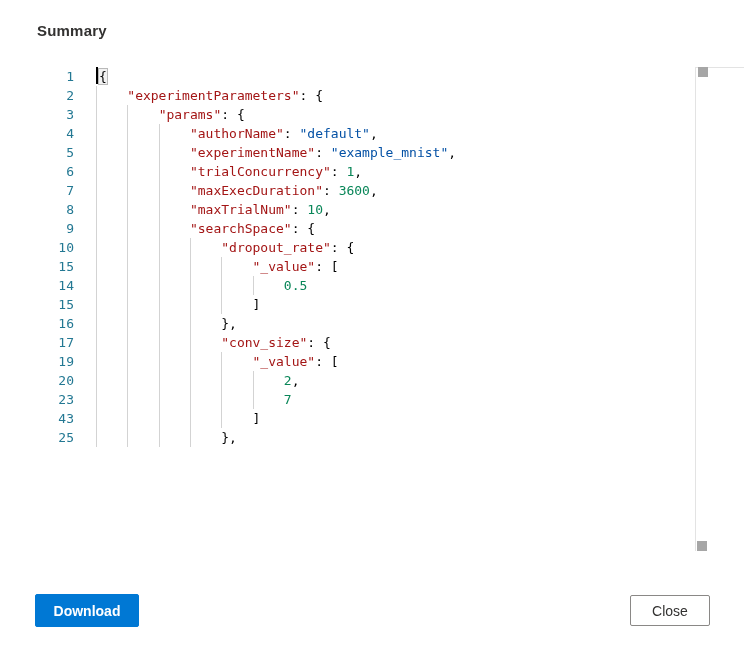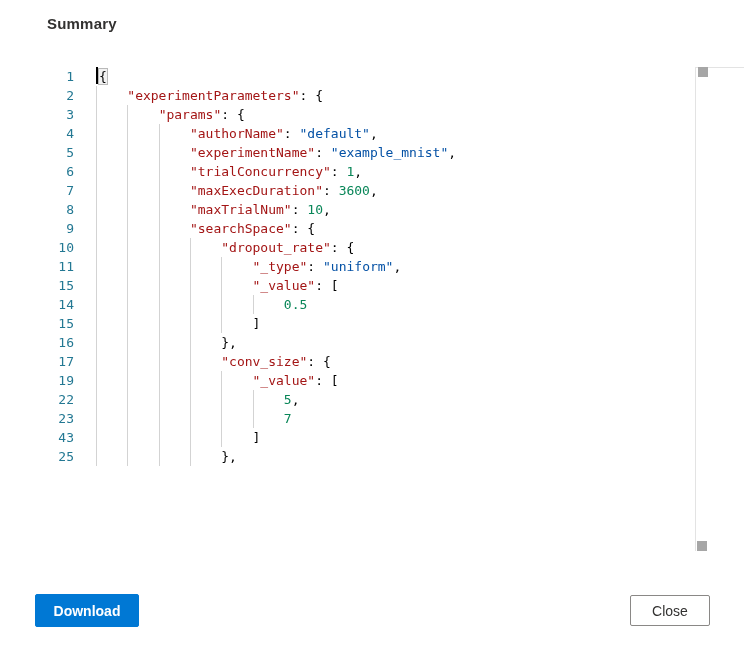--- a/index.html
+++ b/index.html
@@ -1,22 +1,22 @@
 <!DOCTYPE html>
 <html><head>
 <meta charset="utf-8">
 <style>
   html,body{margin:0;padding:0;}
   body{
     width:748px;height:652px;background:#ffffff;position:relative;overflow:hidden;
     font-family:"Liberation Sans", sans-serif;
   }
   .title{
-    position:absolute;left:37px;top:15px;
-    font-size:15px;font-weight:600;color:#323130;letter-spacing:.2px;margin-left:10px;
+    position:absolute;left:37px;top:22px;
+    font-size:15px;font-weight:600;color:#323130;letter-spacing:.2px;
   }
   
   .editor{
     position:absolute;left:43px;top:67px;width:652px;height:475px;
     font-family:"DejaVu Sans Mono", monospace;font-size:13px;line-height:19px;
     cursor:text;overflow:hidden;
   }
   .line{display:flex;height:19px;}
   .ln{
     flex:none;width:31px;text-align:right;color:var(--ln,#237893);
@@ -101,24 +101,20 @@
       </div>
       <div class="line">
         <span class="ln">9</span>
         <span class="lc"><i style="left: 0ch;"></i><i style="left: 4ch;"></i><i style="left: 8ch;"></i>            <span class="tk-k">"searchSpace"</span><span class="tk-p">:</span> <span class="tk-p">{</span></span>
       </div>
       <div class="line">
         <span class="ln">10</span>
         <span class="lc"><i style="left: 0ch;"></i><i style="left: 4ch;"></i><i style="left: 8ch;"></i><i style="left: 12ch;"></i>                <span class="tk-k">"dropout_rate"</span><span class="tk-p">:</span> <span class="tk-p">{</span></span>
       </div>
       <div class="line">
-        <span class="ln">11</span>
-        <span class="lc"><i style="left: 0ch;"></i><i style="left: 4ch;"></i><i style="left: 8ch;"></i><i style="left: 12ch;"></i><i style="left: 16ch;"></i>                    <span class="tk-k">"_type"</span><span class="tk-p">:</span> <span class="tk-s">"uniform"</span><span class="tk-p">,</span></span>
-      </div>
-      <div class="line">
         <span class="ln">15</span>
         <span class="lc"><i style="left: 0ch;"></i><i style="left: 4ch;"></i><i style="left: 8ch;"></i><i style="left: 12ch;"></i><i style="left: 16ch;"></i>                    <span class="tk-k">"_value"</span><span class="tk-p">:</span> <span class="tk-p">[</span></span>
       </div>
       <div class="line">
         <span class="ln">14</span>
         <span class="lc"><i style="left: 0ch;"></i><i style="left: 4ch;"></i><i style="left: 8ch;"></i><i style="left: 12ch;"></i><i style="left: 16ch;"></i><i style="left: 20ch;"></i>                        <span class="tk-n">0.5</span></span>
       </div>
       <div class="line">
         <span class="ln">15</span>
         <span class="lc"><i style="left: 0ch;"></i><i style="left: 4ch;"></i><i style="left: 8ch;"></i><i style="left: 12ch;"></i><i style="left: 16ch;"></i>                    <span class="tk-p">]</span></span>
@@ -129,22 +125,22 @@
       </div>
       <div class="line">
         <span class="ln">17</span>
         <span class="lc"><i style="left: 0ch;"></i><i style="left: 4ch;"></i><i style="left: 8ch;"></i><i style="left: 12ch;"></i>                <span class="tk-k">"conv_size"</span><span class="tk-p">:</span> <span class="tk-p">{</span></span>
       </div>
       <div class="line">
         <span class="ln">19</span>
         <span class="lc"><i style="left: 0ch;"></i><i style="left: 4ch;"></i><i style="left: 8ch;"></i><i style="left: 12ch;"></i><i style="left: 16ch;"></i>                    <span class="tk-k">"_value"</span><span class="tk-p">:</span> <span class="tk-p">[</span></span>
       </div>
       <div class="line">
-        <span class="ln">22</span>
-        <span class="lc"><i style="left: 0ch;"></i><i style="left: 4ch;"></i><i style="left: 8ch;"></i><i style="left: 12ch;"></i><i style="left: 16ch;"></i><i style="left: 20ch;"></i>                        <span class="tk-n">5</span><span class="tk-p">,</span></span>
+        <span class="ln">20</span>
+        <span class="lc"><i style="left: 0ch;"></i><i style="left: 4ch;"></i><i style="left: 8ch;"></i><i style="left: 12ch;"></i><i style="left: 16ch;"></i><i style="left: 20ch;"></i>                        <span class="tk-n">2</span><span class="tk-p">,</span></span>
       </div>
       <div class="line">
         <span class="ln">23</span>
         <span class="lc"><i style="left: 0ch;"></i><i style="left: 4ch;"></i><i style="left: 8ch;"></i><i style="left: 12ch;"></i><i style="left: 16ch;"></i><i style="left: 20ch;"></i>                        <span class="tk-n">7</span></span>
       </div>
       <div class="line">
         <span class="ln">43</span>
         <span class="lc"><i style="left: 0ch;"></i><i style="left: 4ch;"></i><i style="left: 8ch;"></i><i style="left: 12ch;"></i><i style="left: 16ch;"></i>                    <span class="tk-p">]</span></span>
       </div>
       <div class="line">

